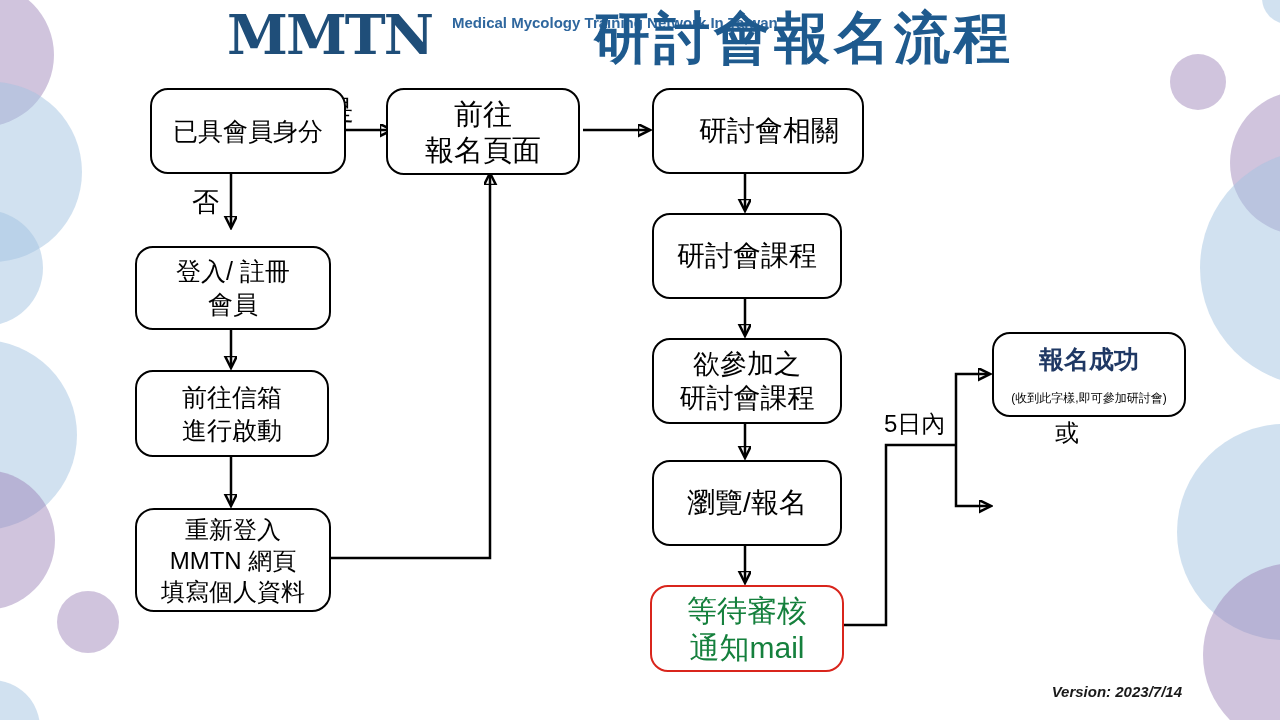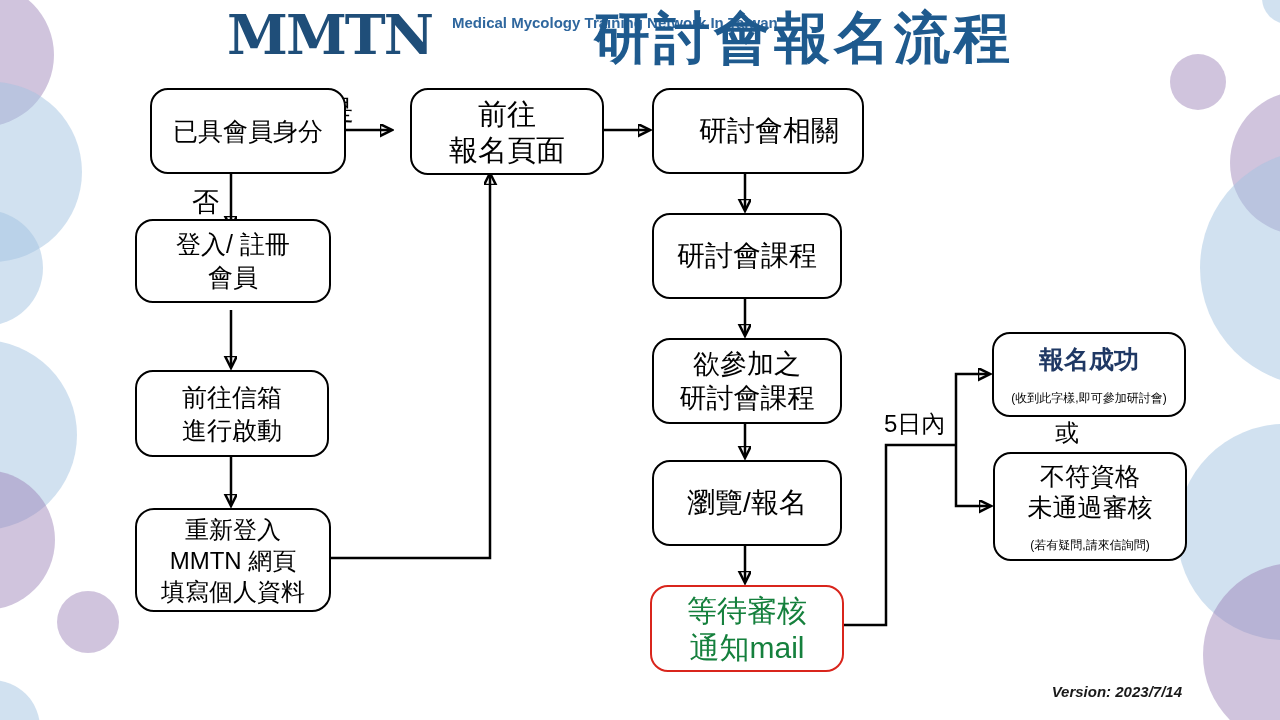--- a/index.html
+++ b/index.html
@@ -24,23 +24,23 @@
   
   svg.connectors{position:absolute;left:0;top:0;z-index:1;}
   svg.connectors path{fill:none;stroke:#000;stroke-width:2.5;}
 
   
   .node{position:absolute;z-index:2;background:#fff;border:2.5px solid #000;
     border-radius:18px;display:flex;flex-direction:column;align-items:center;
     justify-content:center;text-align:center;color:#000;}
   .node span{display:block;}
   #n-member{left:135px;top:88px;width:192px;height:82px;font-size:25px;margin-left:15px;}
-  #n-goto{left:410px;top:88px;width:190px;height:83px;font-size:29px;line-height:36px;}
+  #n-goto{left:386px;top:88px;width:190px;height:83px;font-size:29px;line-height:36px;}
   #n-related{left:652px;top:88px;width:186px;height:82px;font-size:28px;padding-left:22px;}
-  #n-login{left:135px;top:219px;width:192px;height:80px;font-size:25px;line-height:33px;}
+  #n-login{left:135px;top:246px;width:192px;height:80px;font-size:25px;line-height:33px;}
   #n-courses{left:652px;top:213px;width:186px;height:82px;font-size:28px;}
   #n-mailbox{left:135px;top:370px;width:190px;height:83px;font-size:25px;line-height:33px;}
   #n-desired{left:652px;top:338px;width:186px;height:82px;font-size:27px;line-height:34px;}
   #n-relogin{left:135px;top:508px;width:192px;height:100px;font-size:24px;line-height:31px;border-radius:19px;}
   #n-browse{left:652px;top:460px;width:186px;height:82px;font-size:28px;}
   #n-wait{left:650px;top:585px;width:190px;height:83px;font-size:30px;line-height:37px;
           border-color:#d9251c;color:#15803d;}
   #n-success{left:992px;top:332px;width:190px;height:81px;}
   #n-fail{left:993px;top:452px;width:190px;height:105px;font-size:25px;line-height:31px;}
   .success-title{font-size:25px;font-weight:700;color:#1f3864;}
@@ -154,21 +154,16 @@
   <div class="node" id="n-wait">
     <span>等待審核</span>
     <span>通知mail</span>
   </div>
 
   <div class="node" id="n-success">
     <span class="success-title">報名成功</span>
     <span class="note">(收到此字樣,即可參加研討會)</span>
   </div>
 
-  <div class="node" id="n-fail">
-    <span>不符資格</span>
-    <span>未通過審核</span>
-    <span class="note">(若有疑問,請來信詢問)</span>
-  </div>
 
   <div class="version">Version: 2023/7/14</div>
 
 </div>
 
 </body></html>

